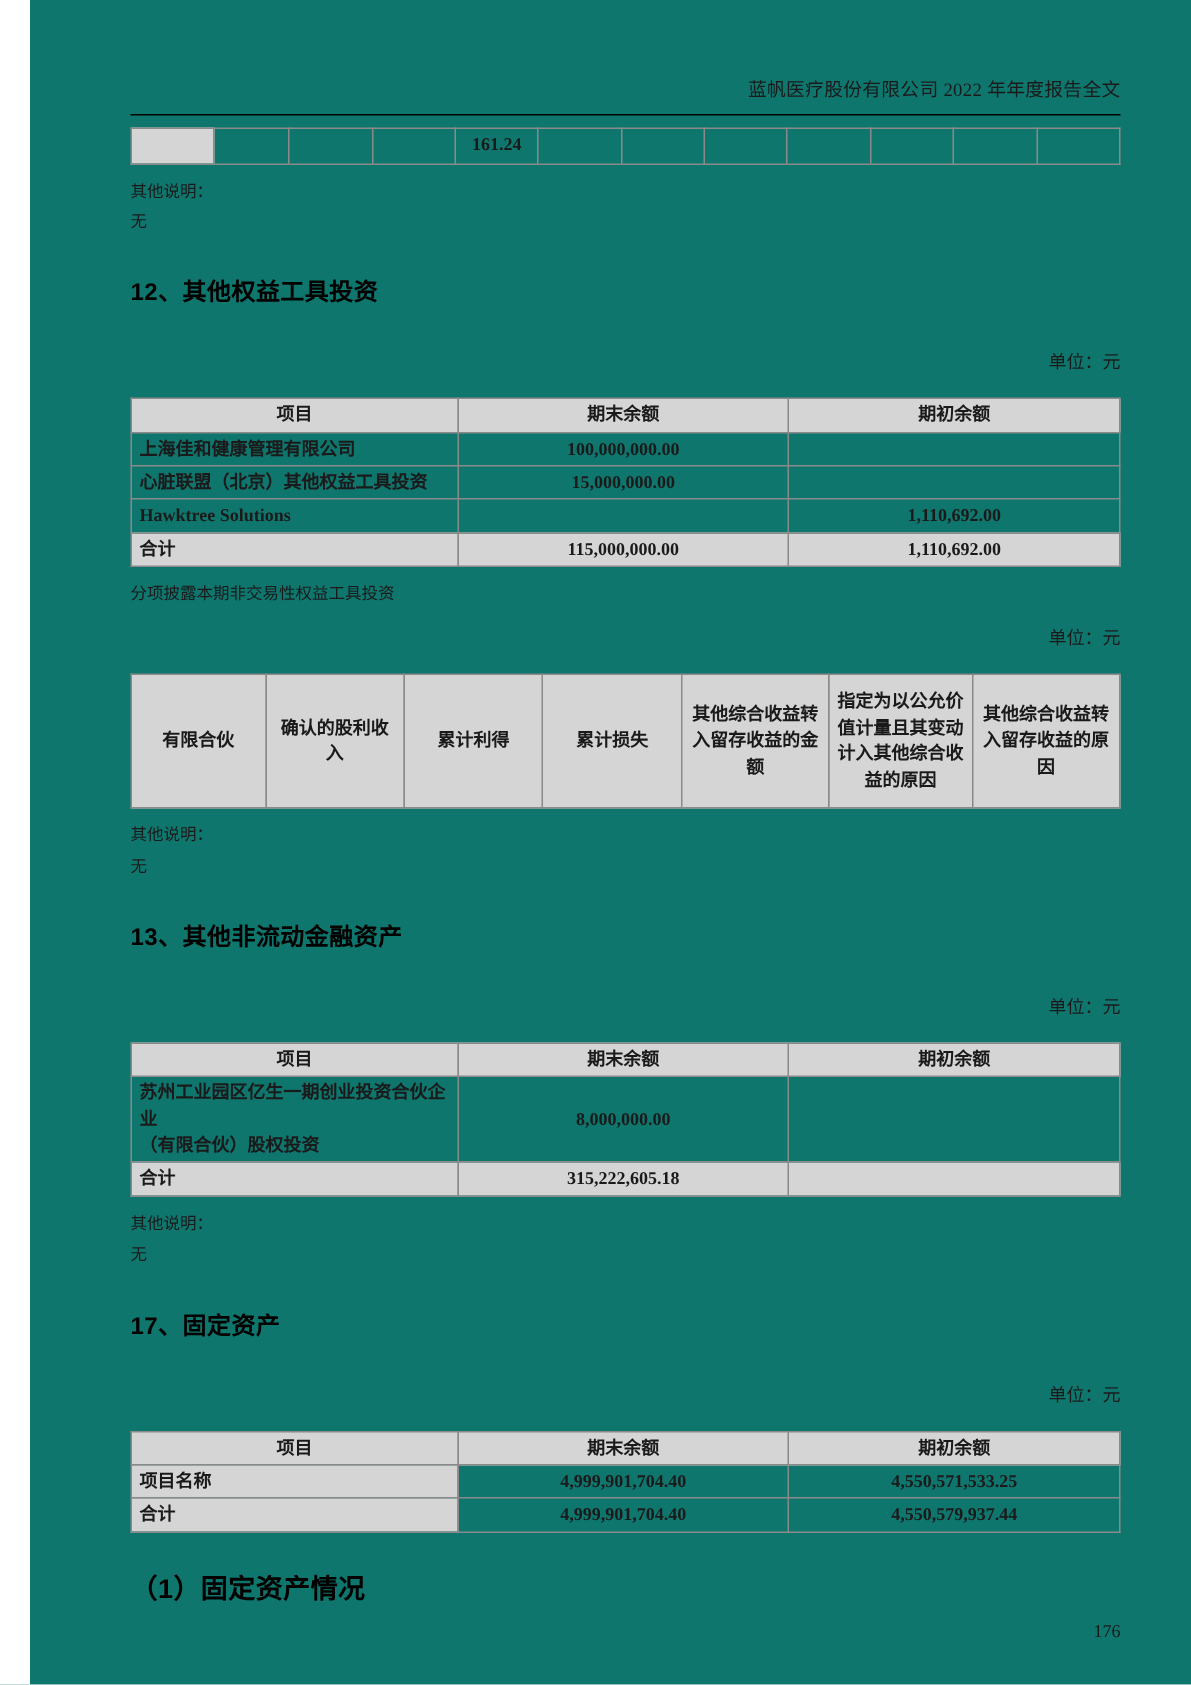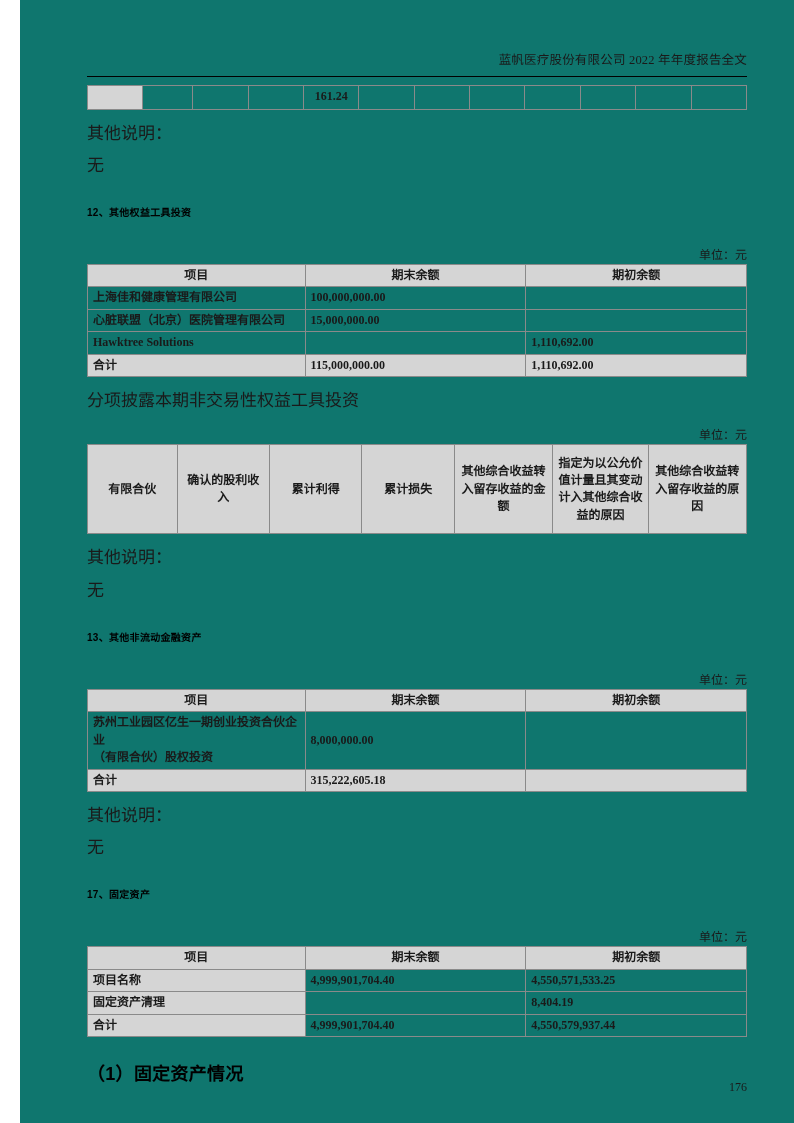--- a/index.html
+++ b/index.html
@@ -38,46 +38,46 @@
     line-height: 1.4;
   }
   .header-rule {
     margin-top: 6px;
     border-bottom: 1px solid #000000;
     width: 100%;
   }
 
   
   .body-text {
-    font-size: 17px;
+    font-size: 11px;
     line-height: 1.9;
     color: #1a1a1a;
   }
   .spacer-sm { height: 8px; }
   .spacer-lg { height: 22px; }
 
   .section-heading {
     font-family: "Liberation Sans", "DejaVu Sans", sans-serif;
     font-weight: bold;
-    font-size: 10px;
+    font-size: 16px;
     color: #000000;
     letter-spacing: 0.3px;
   }
   .sub-heading {
     font-family: Liberation Sans, sans-serif;
     font-weight: bold;
     font-size: 18px;
     color: #000000;
     letter-spacing: 0.3px;
   }
   .unit-label {
     text-align: right;
     font-size: 12px;
     color: #1a1a1a;
-    padding-bottom: 1px;
+    padding-bottom: 16px;
   }
 
   
   table.doc-table {
     width: 100%;
     border-collapse: collapse;
     table-layout: fixed;
     font-size: 12px;
     color: #1a1a1a;
   }
@@ -85,21 +85,21 @@
   table.doc-table th {
     border: 1px solid #8a8a8a;
     padding: 2px 5px;
     vertical-align: middle;
     font-weight: bold;
     line-height: 1.45;
     word-wrap: break-word;
   }
   .shade { background: #d5d5d5; }
   .th-center { text-align: center; }
-  .num { text-align: left; }
+  .num { text-align: center; }
   .lft { text-align: left; }
   .tall-head td { height: 84px; vertical-align: middle; text-align: center; }
   .frag-row td { height: 19px; padding: 1px 4px; }
   .frag-row td.num { text-align: center; }
 
   
   .page-number {
     position: absolute;
     right: 67px;
     top: 1080px;
@@ -160,21 +160,21 @@
           <th class="shade th-center" style="width:33.5%">期初余额</th>
         </tr>
       </thead>
       <tbody>
         <tr>
           <td class="lft">上海佳和健康管理有限公司</td>
           <td class="num">100,000,000.00</td>
           <td class="num"></td>
         </tr>
         <tr>
-          <td class="lft">心脏联盟（北京）医院管理有限公司</td>
+          <td class="lft">心脏联盟（北京）其他权益工具投资</td>
           <td class="num">15,000,000.00</td>
           <td class="num"></td>
         </tr>
         <tr>
           <td class="lft">Hawktree Solutions</td>
           <td class="num"></td>
           <td class="num">1,110,692.00</td>
         </tr>
         <tr>
           <td class="shade lft">合计</td>
@@ -263,25 +263,20 @@
           <th class="shade th-center" style="width:33.5%">期初余额</th>
         </tr>
       </thead>
       <tbody>
         <tr>
           <td class="shade lft">项目名称</td>
           <td class="num">4,999,901,704.40</td>
           <td class="num">4,550,571,533.25</td>
         </tr>
         <tr>
-          <td class="shade lft">固定资产清理</td>
-          <td class="num"></td>
-          <td class="num">8,404.19</td>
-        </tr>
-        <tr>
           <td class="shade lft">合计</td>
           <td class="num">4,999,901,704.40</td>
           <td class="num">4,550,579,937.44</td>
         </tr>
       </tbody>
     </table>
 
     <div class="spacer-lg"></div>
 
     <div class="sub-heading">（1）固定资产情况</div>

